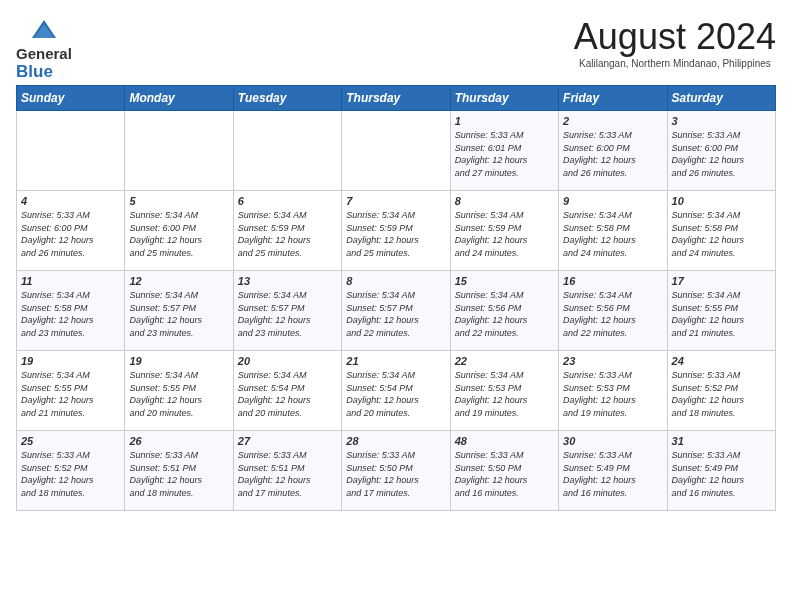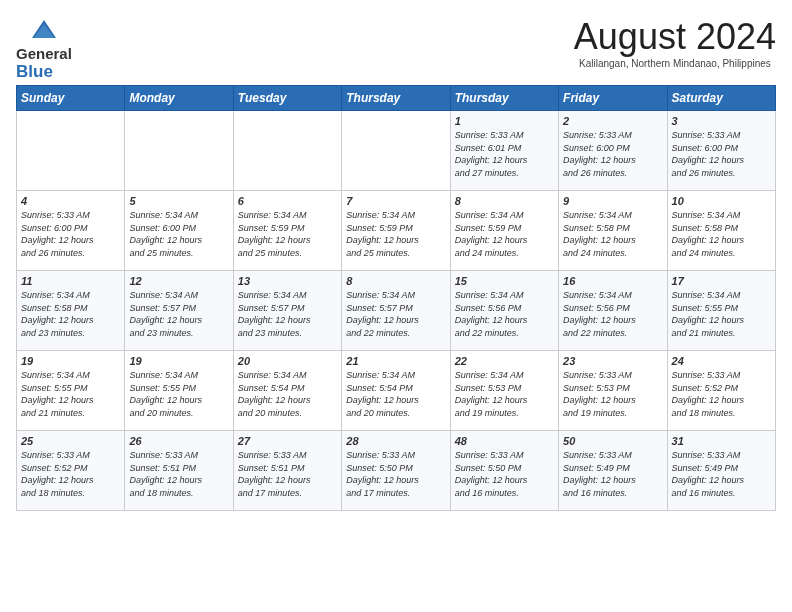--- a/index.html
+++ b/index.html
@@ -339,21 +339,21 @@
 and 17 minutes.</div>
         </td>
         <td>
           <span class="day-number">48</span>
           <div class="day-info" style="white-space: pre-line;">Sunrise: 5:33 AM
 Sunset: 5:50 PM
 Daylight: 12 hours
 and 16 minutes.</div>
         </td>
         <td>
-          <span class="day-number">50</span>
+          <span class="day-number">30</span>
           <div class="day-info" style="white-space: pre-line;">Sunrise: 5:33 AM
 Sunset: 5:49 PM
 Daylight: 12 hours
 and 16 minutes.</div>
         </td>
         <td>
           <span class="day-number">31</span>
           <div class="day-info" style="white-space: pre-line;">Sunrise: 5:33 AM
 Sunset: 5:49 PM
 Daylight: 12 hours

